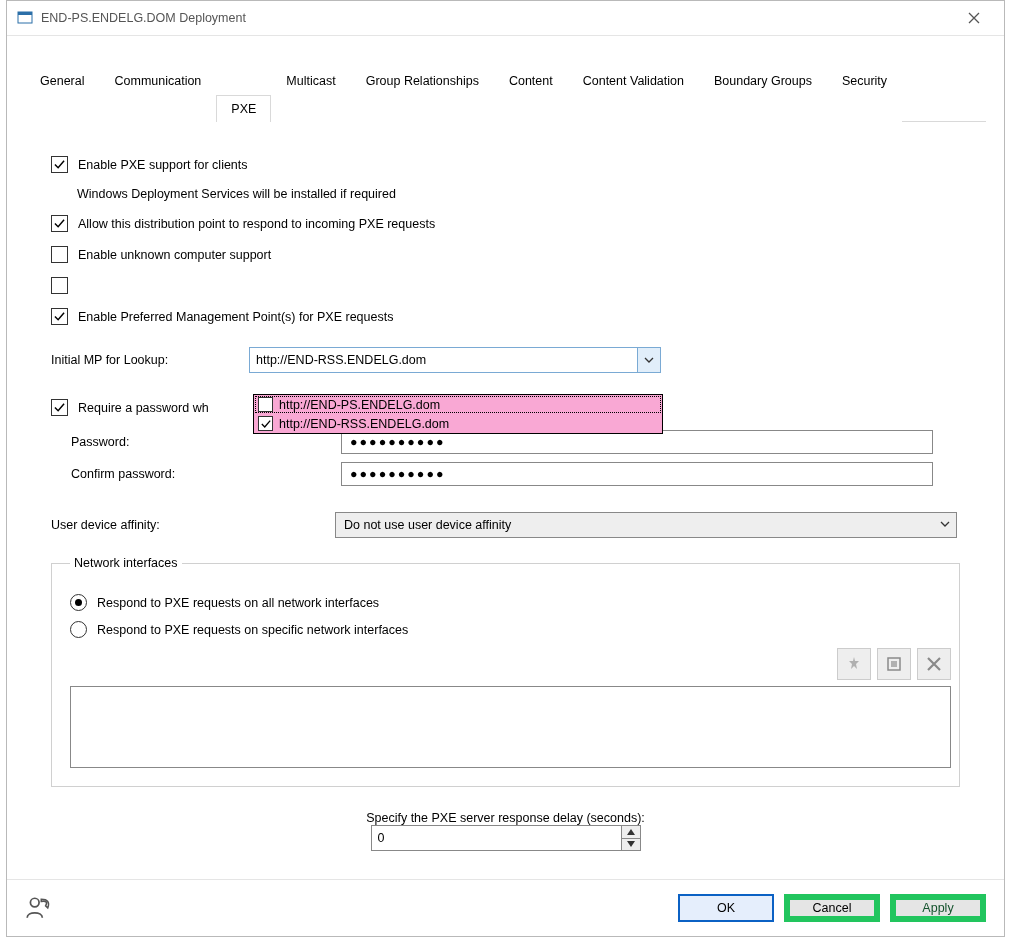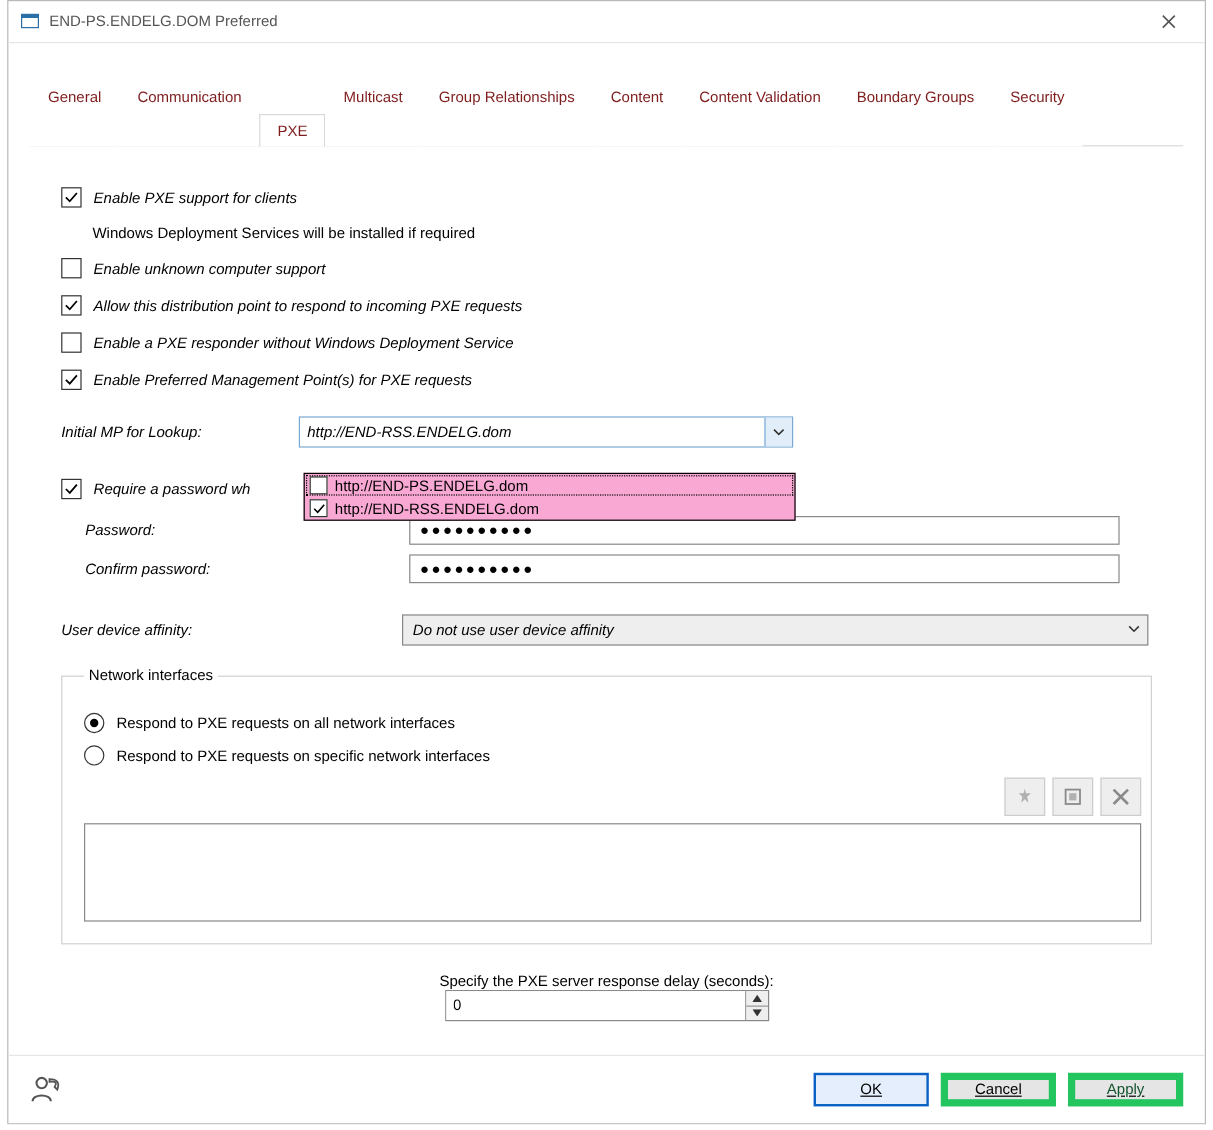--- a/index.html
+++ b/index.html
@@ -37,36 +37,36 @@
   .content { padding: 30px 18px 10px 18px; position: relative; }
 
   .tabs {
     display: flex;
     border-bottom: 1px solid #d9d9d9;
   }
   .tab {
     padding: 6px 14px;
     border: 1px solid transparent;
     border-bottom: none;
-    color: #7f1d1d;
+    color: #000000;
     background: #fff;
     position: relative;
     top: 1px;
   }
   .tab.active {
     border-color: #d9d9d9;
     background: #fff;
     font-weight: 400;
     margin-top: 28px;
   }
   .tab:not(.active) { border-color: transparent; }
 
   .pane { padding: 20px 26px 10px 26px; }
 
-  .row { display: flex; align-items: center; margin: 8px 0; font-style: italic; }
+  .row { display: flex; align-items: center; margin: 8px 0; }
   .checkbox-row { margin: 14px 0; }
   .checkbox {
     width: 15px; height: 15px;
     border: 1px solid #333;
     margin-right: 10px;
     display: inline-flex; align-items: center; justify-content: center;
     background: #fff;
   }
   .checkbox.checked svg { width: 11px; height: 11px; }
   .checkbox:not(.checked) svg { display: none; }
@@ -170,21 +170,20 @@
   .spinner .spins { display:flex; flex-direction:column; width:18px; border-left:1px solid #888; }
   .spinner .spins div { flex:1; display:flex; align-items:center; justify-content:center; background:#eee; }
   .spinner .spins div:first-child { border-bottom:1px solid #888; }
   .spinner .spins svg { width:8px; height:6px; }
 
   .footer {
     display:flex; align-items:center; justify-content:flex-end;
     padding: 14px 18px;
     border-top: 1px solid #e5e5e5;
     gap: 10px;
-    text-decoration: underline;
   }
   .footer .avatar-icon {
     margin-right: auto;
     width: 26px; height: 26px; display:flex; align-items:center; justify-content:center; color:#555;
   }
   .btn {
     min-width: 96px; height: 28px;
     border: 6px solid #22c55e; background:#e5e5e5;
     display:inline-flex; align-items:center; justify-content:center;
     font: inherit;
@@ -197,21 +196,21 @@
 
 <div class="window">
 
   <div class="titlebar">
     <span class="icon">
       <svg viewBox="0 0 16 16">
           <rect x="1" y="2" width="14" height="11" fill="#fff" stroke="#2b6fa8"></rect>
           <rect x="1" y="2" width="14" height="3" fill="#2b6fa8"></rect>
         </svg>
     </span>
-    <span class="title">END-PS.ENDELG.DOM Preferred</span>
+    <span class="title">END-PS.ENDELG.DOM Deployment</span>
     <span class="close">
       <svg viewBox="0 0 12 12">
           <path d="M1 1 L11 11 M11 1 L1 11" stroke="#555" stroke-width="1.3"></path>
         </svg>
     </span>
   </div>
 
   <div class="content">
 
     <div class="tabs">
@@ -232,40 +231,39 @@
         <span class="checkbox checked">
           <svg viewBox="0 0 12 12">
               <path d="M1 6 L4.5 9.5 L11 2" stroke="#000" stroke-width="1.6" fill="none"></path>
             </svg>
         </span>
         <span>Enable PXE support for clients</span>
       </div>
       <div class="desc">Windows Deployment Services will be installed if required</div>
 
       <div class="row checkbox-row">
-        <span class="checkbox">
-          
-        </span>
-        <span>Enable unknown computer support</span>
-      </div>
-
-      <div class="row checkbox-row">
         <span class="checkbox checked">
           <svg viewBox="0 0 12 12">
               <path d="M1 6 L4.5 9.5 L11 2" stroke="#000" stroke-width="1.6" fill="none"></path>
             </svg>
         </span>
         <span>Allow this distribution point to respond to incoming PXE requests</span>
       </div>
 
       <div class="row checkbox-row">
         <span class="checkbox">
           
         </span>
-        <span>Enable a PXE responder without Windows Deployment Service</span>
+        <span>Enable unknown computer support</span>
+      </div>
+
+      <div class="row checkbox-row">
+        <span class="checkbox">
+          
+        </span>
       </div>
 
       <div class="row checkbox-row">
         <span class="checkbox checked">
           <svg viewBox="0 0 12 12">
               <path d="M1 6 L4.5 9.5 L11 2" stroke="#000" stroke-width="1.6" fill="none"></path>
             </svg>
         </span>
         <span>Enable Preferred Management Point(s) for PXE requests</span>
       </div>

